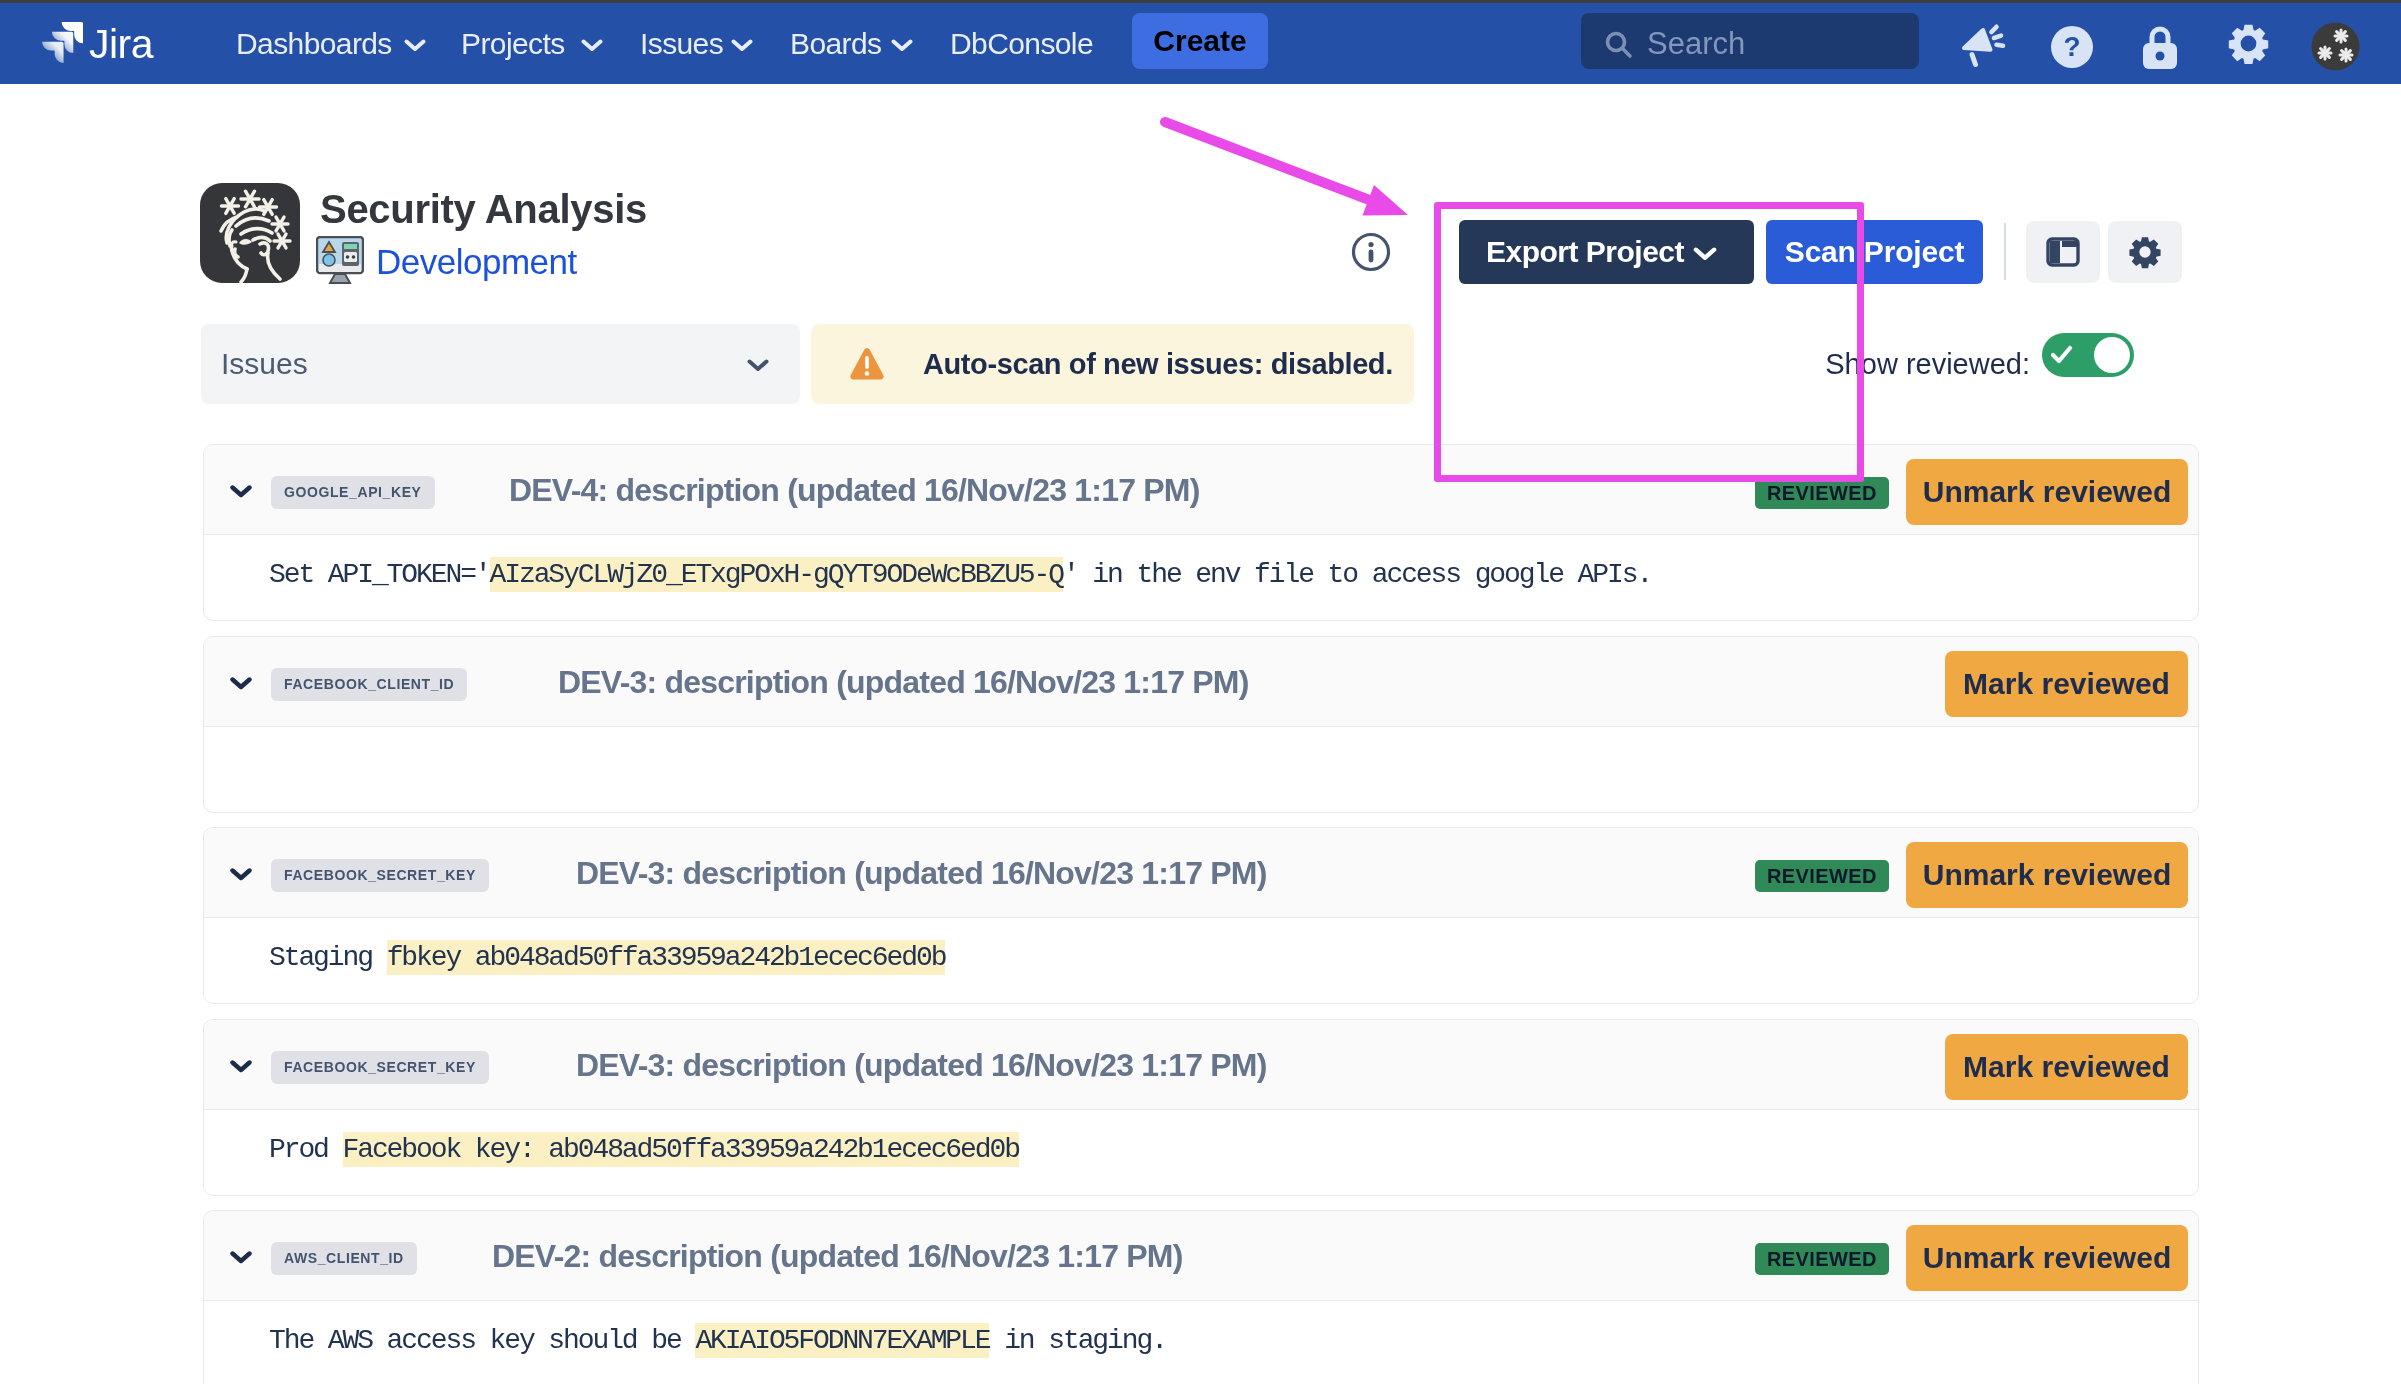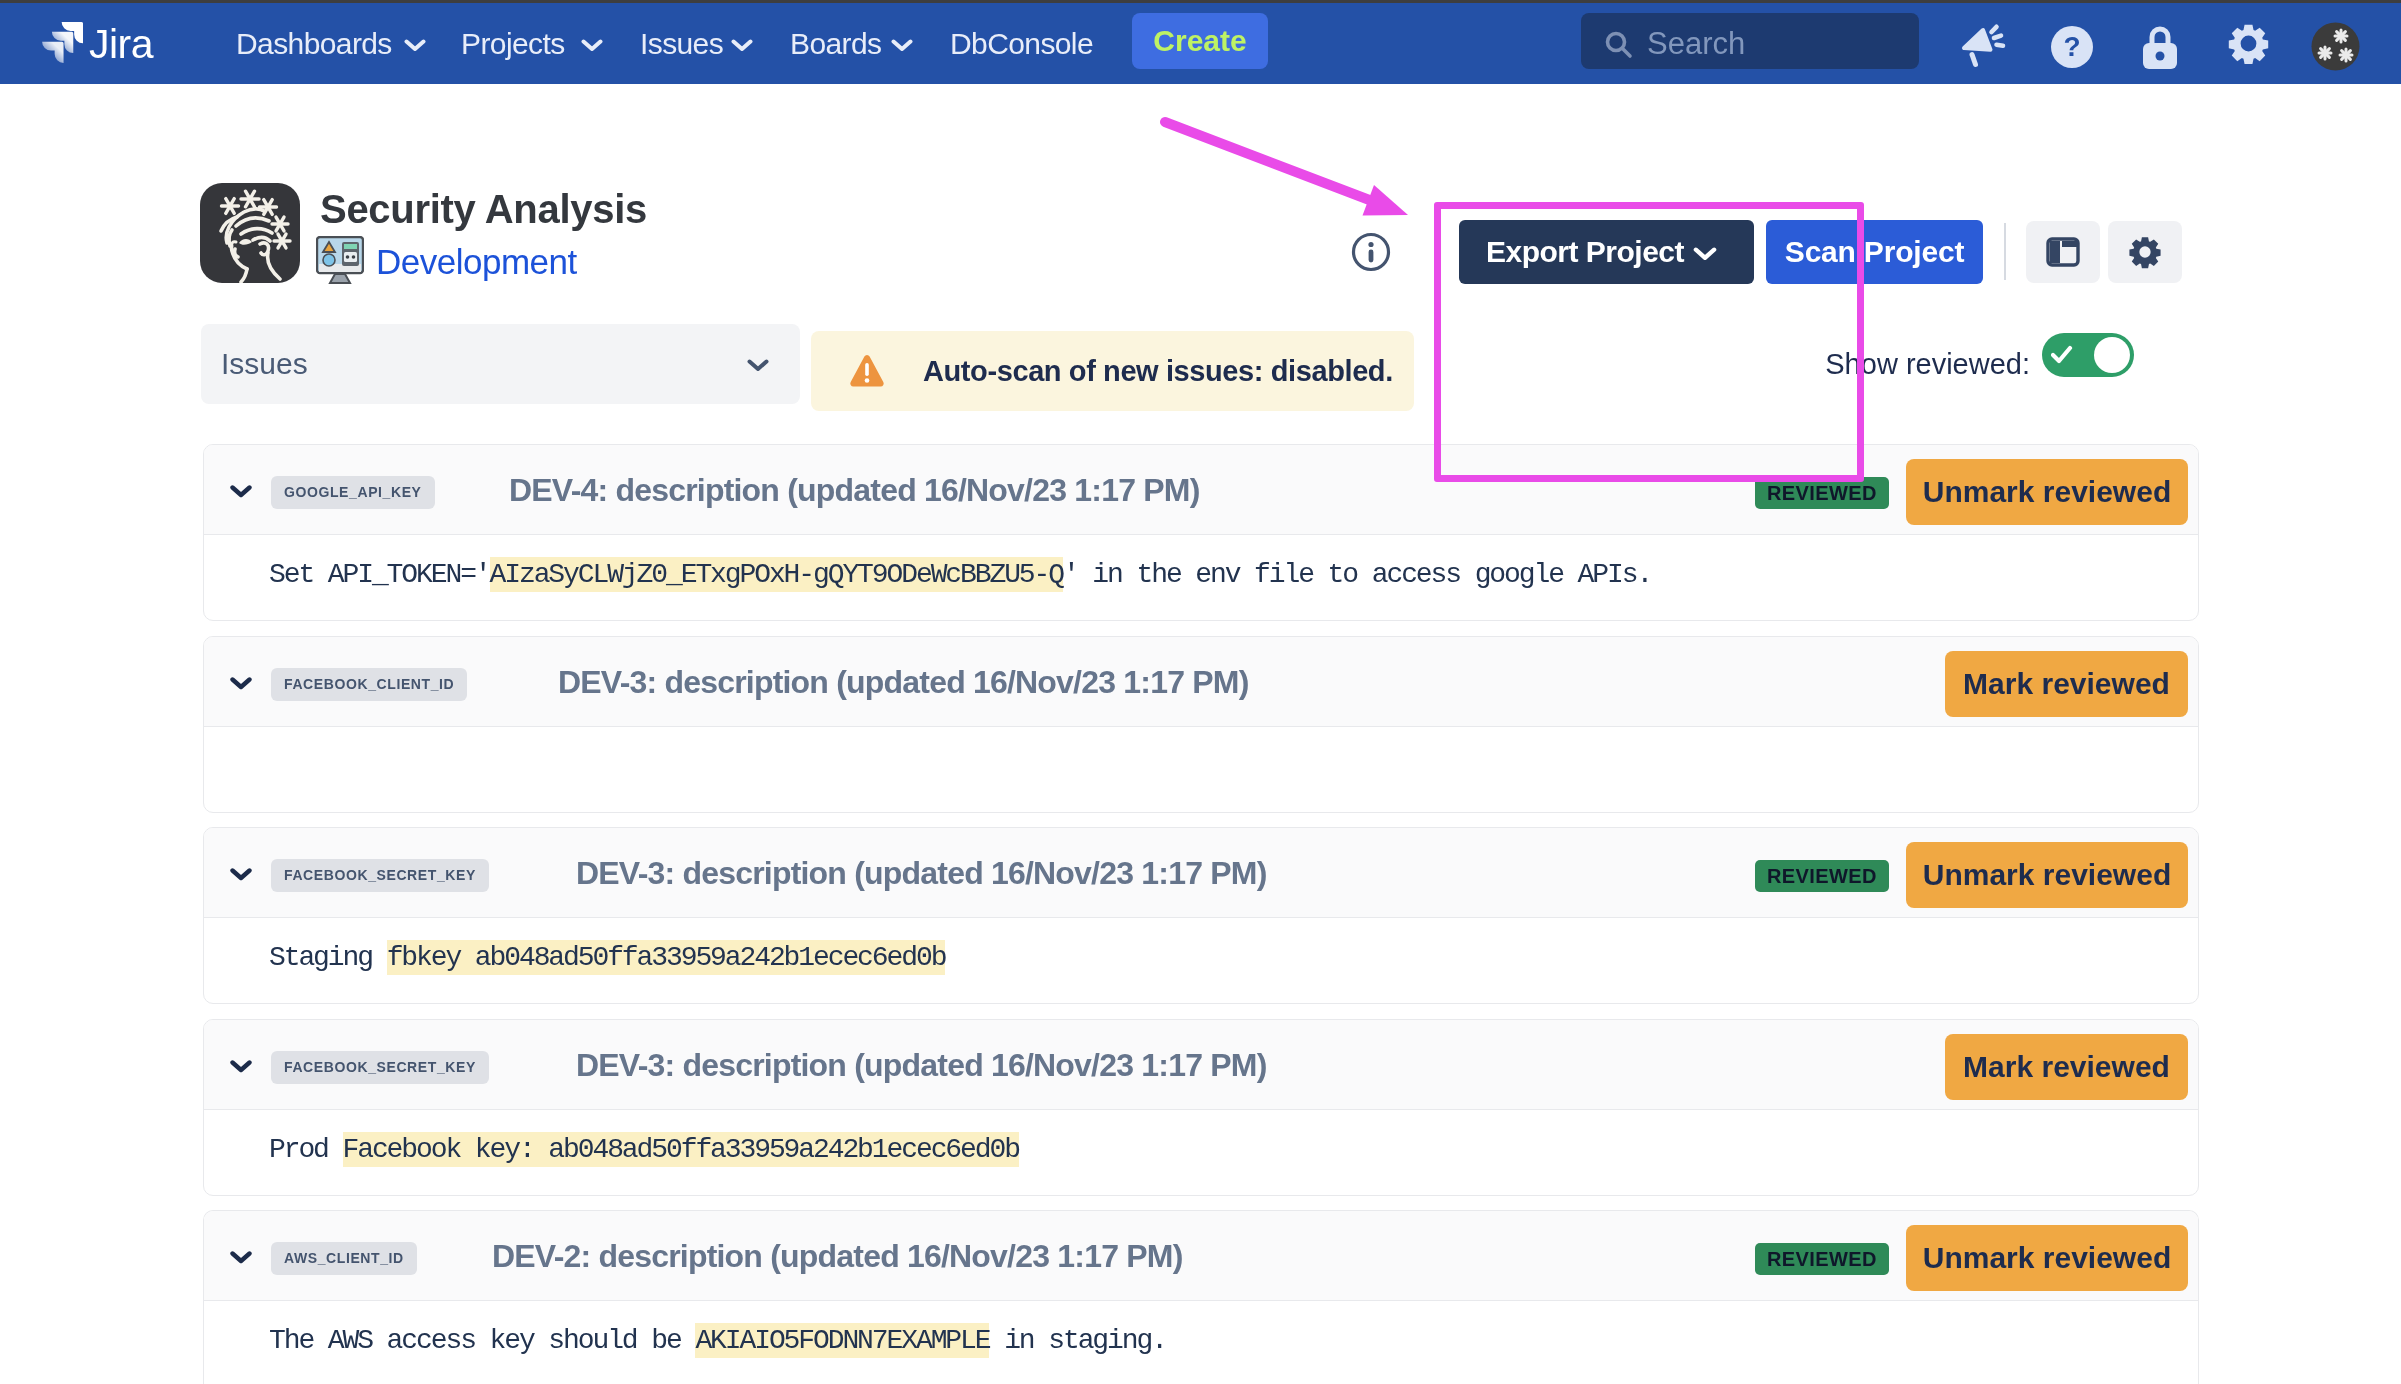--- a/index.html
+++ b/index.html
@@ -9,21 +9,21 @@
 
   
   #stripe { position:absolute; left:0; top:0; width:2401px; height:3px; background:#3e3e3e; }
   #nav { position:absolute; left:0; top:3px; width:2401px; height:81px; background:#2451a7; }
   .navitem { position:absolute; top:0; height:81px; line-height:81px; color:#e8edf9;
     font-size:30px; font-weight:500; letter-spacing:-0.6px; white-space:nowrap; }
   .navchev { position:absolute; top:36px; }
   #jiratext { position:absolute; left:89px; top:0; height:81px; line-height:83px;
     color:#fff; font-size:41px; font-weight:500; letter-spacing:-0.5px; }
   #createbtn { position:absolute; left:1132px; top:10px; width:136px; height:56px;
-    background:#3e6de1; border-radius:8px; color:#bef264; font-size:30px; font-weight:600;
+    background:#3e6de1; border-radius:8px; color:#000000; font-size:30px; font-weight:600;
     text-align:center; line-height:56px; }
   #search { position:absolute; left:1581px; top:10px; width:338px; height:56px;
     background:#1d3a70; border-radius:8px; }
   #search span { position:absolute; left:66px; top:0; height:62px; line-height:62px;
     color:#8297bc; font-size:31px; }
   .navicon { position:absolute; top:0; }
 
   
   #projicon { position:absolute; left:200px; top:183px; width:100px; height:100px;
     border-radius:22px; background:#35363a; }
@@ -49,21 +49,21 @@
   #sidebarbtn { left:2026px; } #gearbtn { left:2108px; }
   .iconbtn svg { position:absolute; left:20px; top:14px; }
 
   
   #issuesel { position:absolute; left:201px; top:324px; width:599px; height:80px;
     background:#f3f4f6; border-radius:8px; }
   #issuesel span { position:absolute; left:20px; top:0; height:80px; line-height:80px;
     color:#4a5b76; font-size:30px; }
   #issuesel svg { position:absolute; left:546px; top:35px; }
   #banner { position:absolute; left:811px; top:324px; width:603px; height:80px;
-    background:#fbf5de; border-radius:8px;margin-top:7px; }
+    background:#fbf5de; border-radius:8px; }
   #banner svg { position:absolute; left:38px; top:23px; }
   #banner span { position:absolute; left:112px; top:0; height:80px; line-height:80px;
     color:#1e2c4e; font-size:29px; font-weight:600; letter-spacing:-0.4px; }
   #showrev { position:absolute; left:1800px; top:324px; width:230px; height:80px;
     line-height:80px; text-align:right; color:#1e2c4e; font-size:29px; font-weight:500; }
   #toggle { position:absolute; left:2042px; top:333px; width:92px; height:44px;
     border-radius:22px; background:#2e9e68; }
   #toggle .knob { position:absolute; right:4px; top:4px; width:36px; height:36px;
     border-radius:50%; background:#fff; }
 

